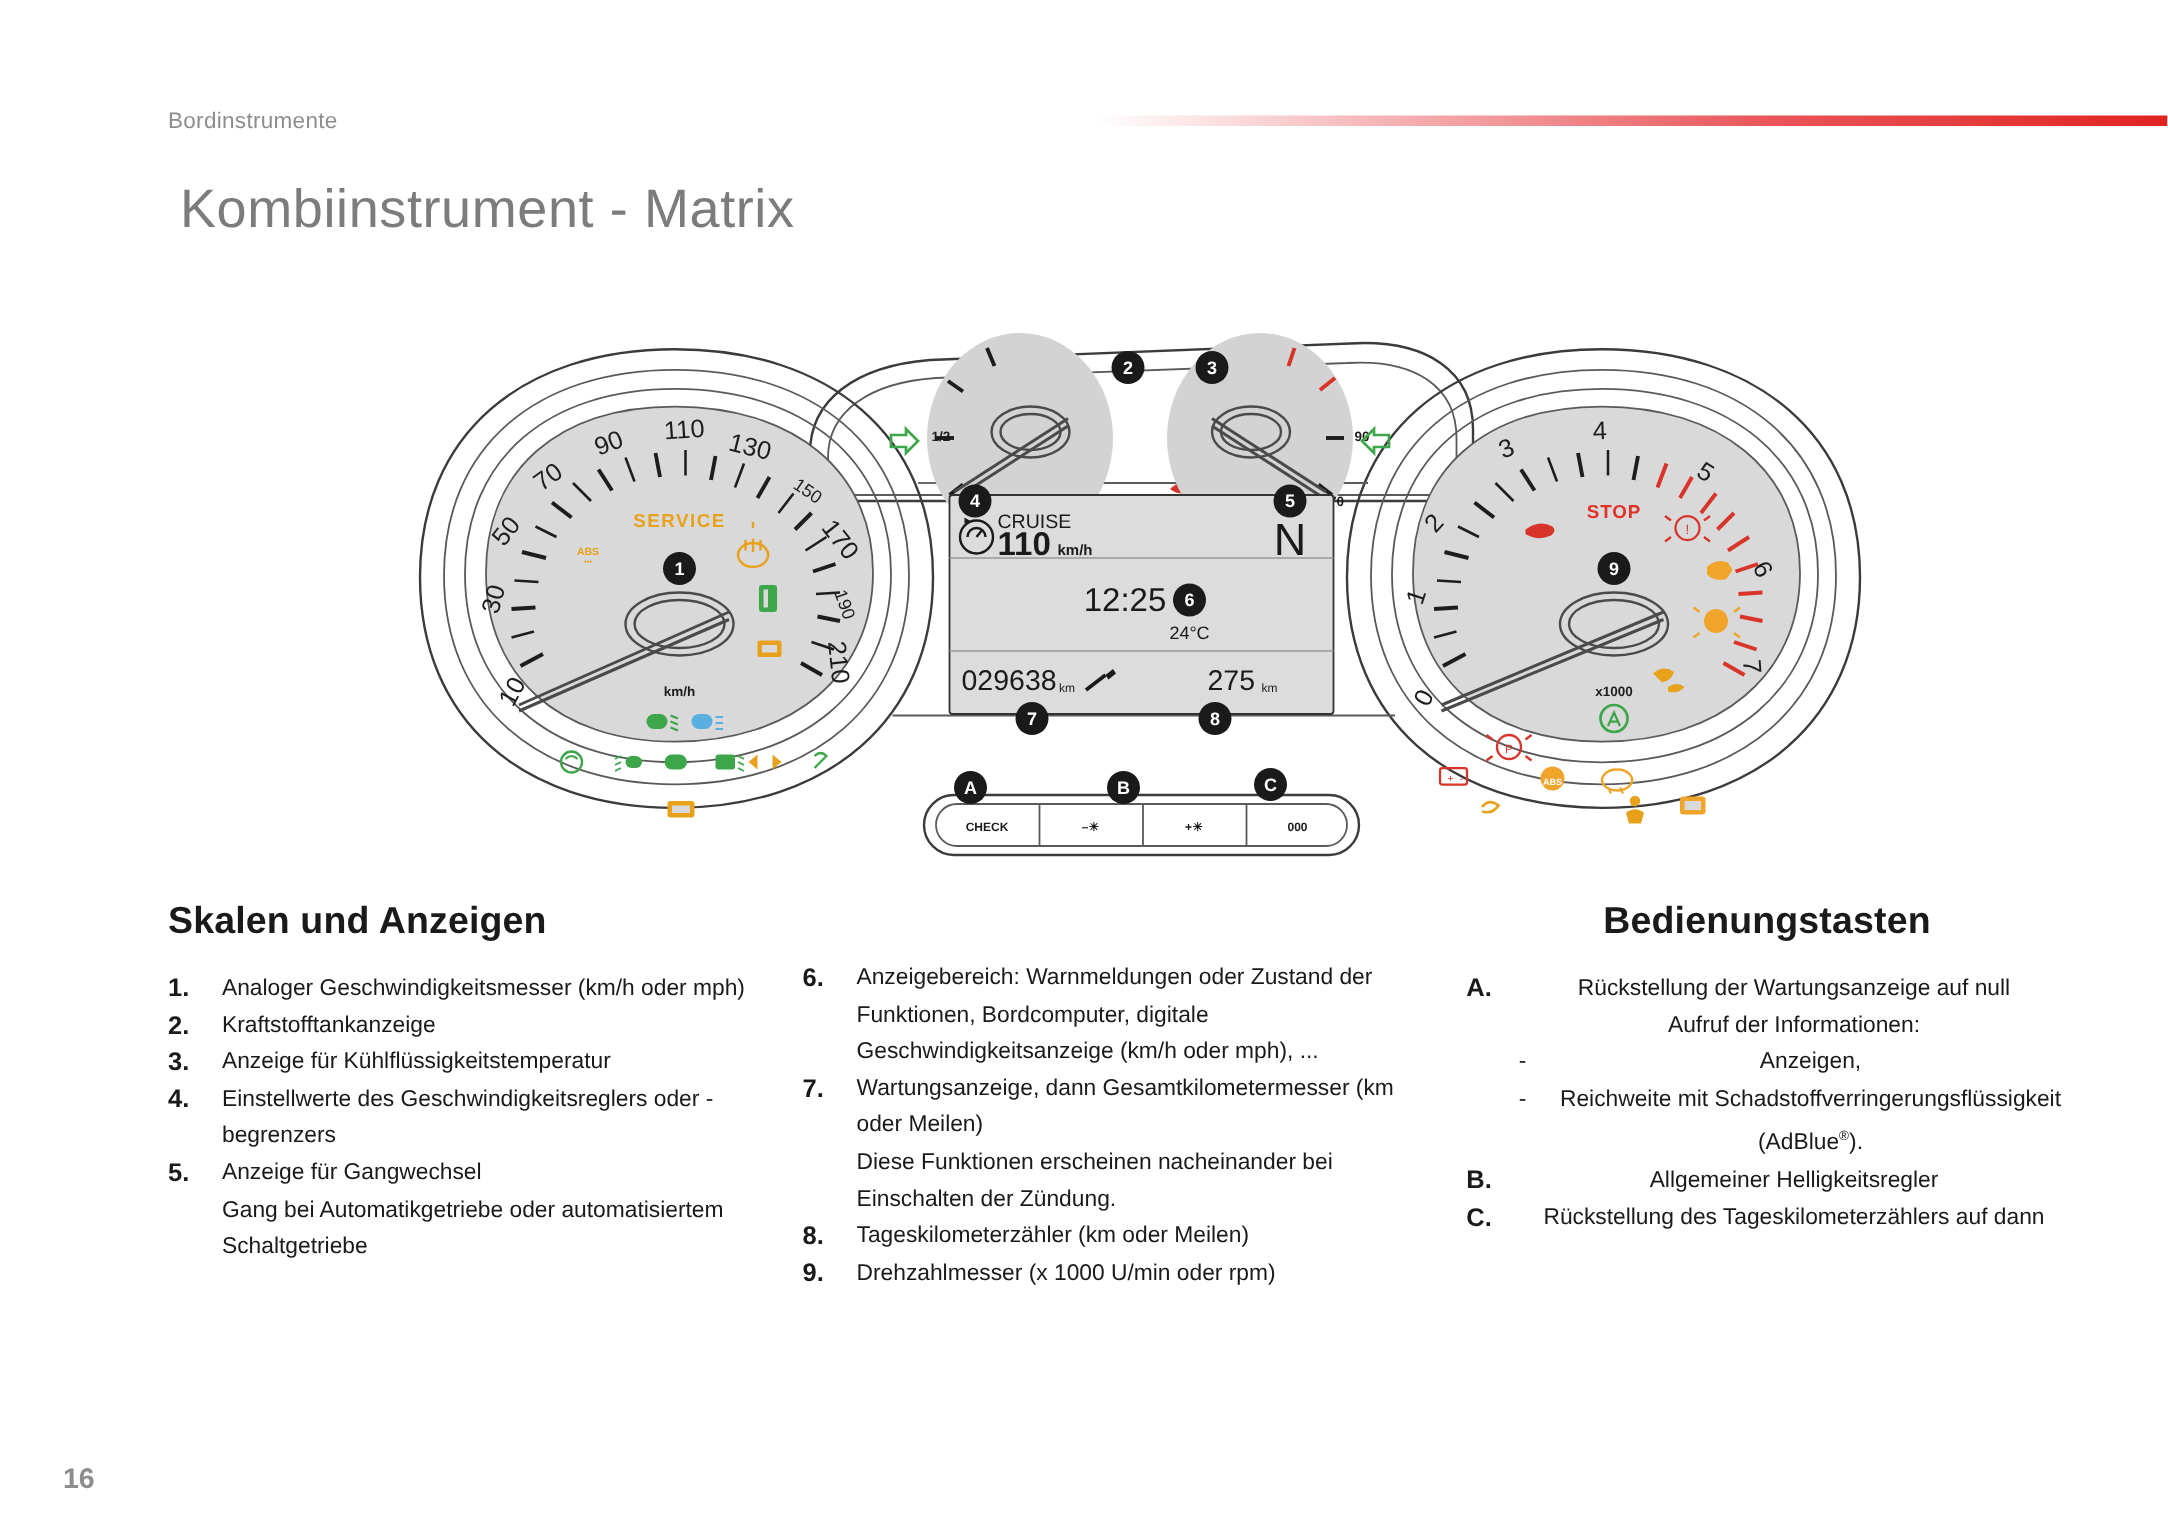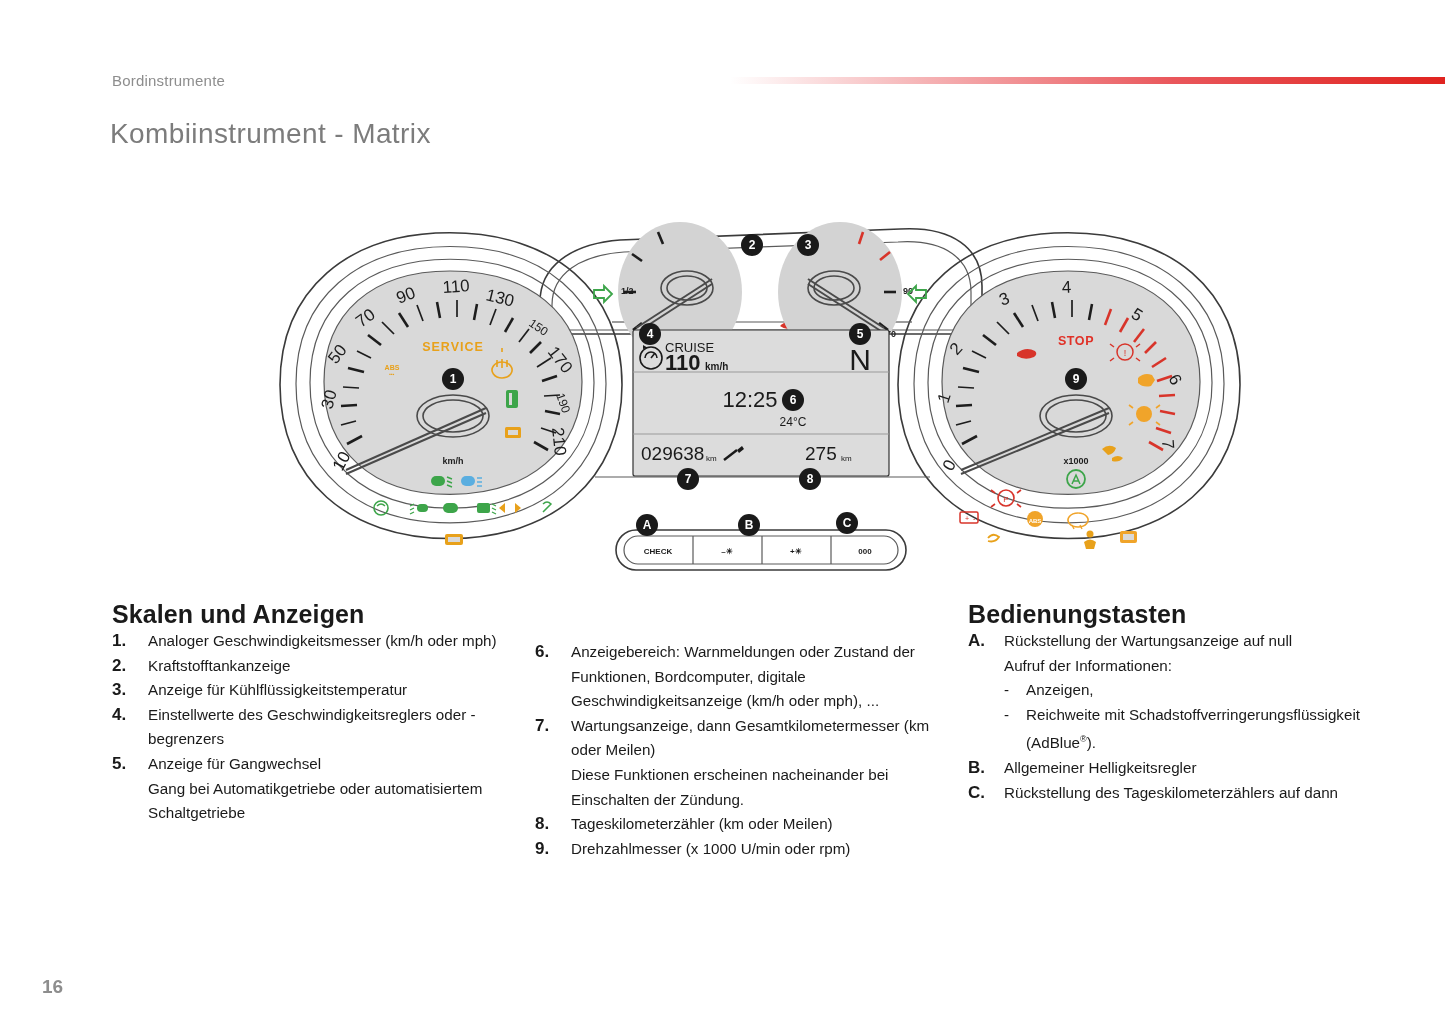--- a/index.html
+++ b/index.html
@@ -14,37 +14,37 @@
   
   .breadcrumb {
     position: absolute; left: 112px; top: 72px;
     font-size: 15px; color: #8d8d8d; letter-spacing: .2px;
   }
   .rule {
     position: absolute; left: 730px; top: 77px; width: 715px; height: 7px;
     background: linear-gradient(to right, rgba(226,30,36,0) 0%, rgba(226,30,36,.35) 28%, rgba(226,30,36,.75) 62%, #e0231f 100%);
   }
   .page-title {
-    position: absolute; left: 110px; top: 118px;
-    font-size: 28px; font-weight: 400; color: #7c7c7c; letter-spacing: .4px;
+    position: absolute; left: 120px; top: 118px;
+    font-size: 36px; font-weight: 400; color: #7c7c7c; letter-spacing: .4px;
   }
 
   
   #figure { position: absolute; left: 240px; top: 182px; width: 1040px; height: 400px; }
   #figure svg { display: block; width: 1040px; height: 400px; }
 
   
   .col { position: absolute; top: 600px; }
   .col.c1 { left: 112px; width: 410px; }
   .col.c2 { left: 535px; width: 410px; top: 640px; }
-  .col.c3 { left: 968px; width: 420px; }
+  .col.c3 { left: 968px; width: 420px; text-align: center; }
 
   .sec-head {
     font-size: 25px; font-weight: bold; color: #1a1a1a;
-    letter-spacing: .1px;
+    margin-bottom: 18px; letter-spacing: .1px;
   }
   .item { display: flex; font-size: 15.2px; color: #1a1a1a; line-height: 24.6px; margin-bottom: 0px; }
   .item .num { flex: 0 0 36px; font-weight: bold; }
   .item .txt { flex: 1 1 auto; }
   .sub { display: flex; line-height: 24.6px; }
   .sub .dash { flex: 0 0 22px; }
   .sub .stxt { flex: 1 1 auto; }
   sup { font-size: 9px; vertical-align: super; }
 
   .page-num {

